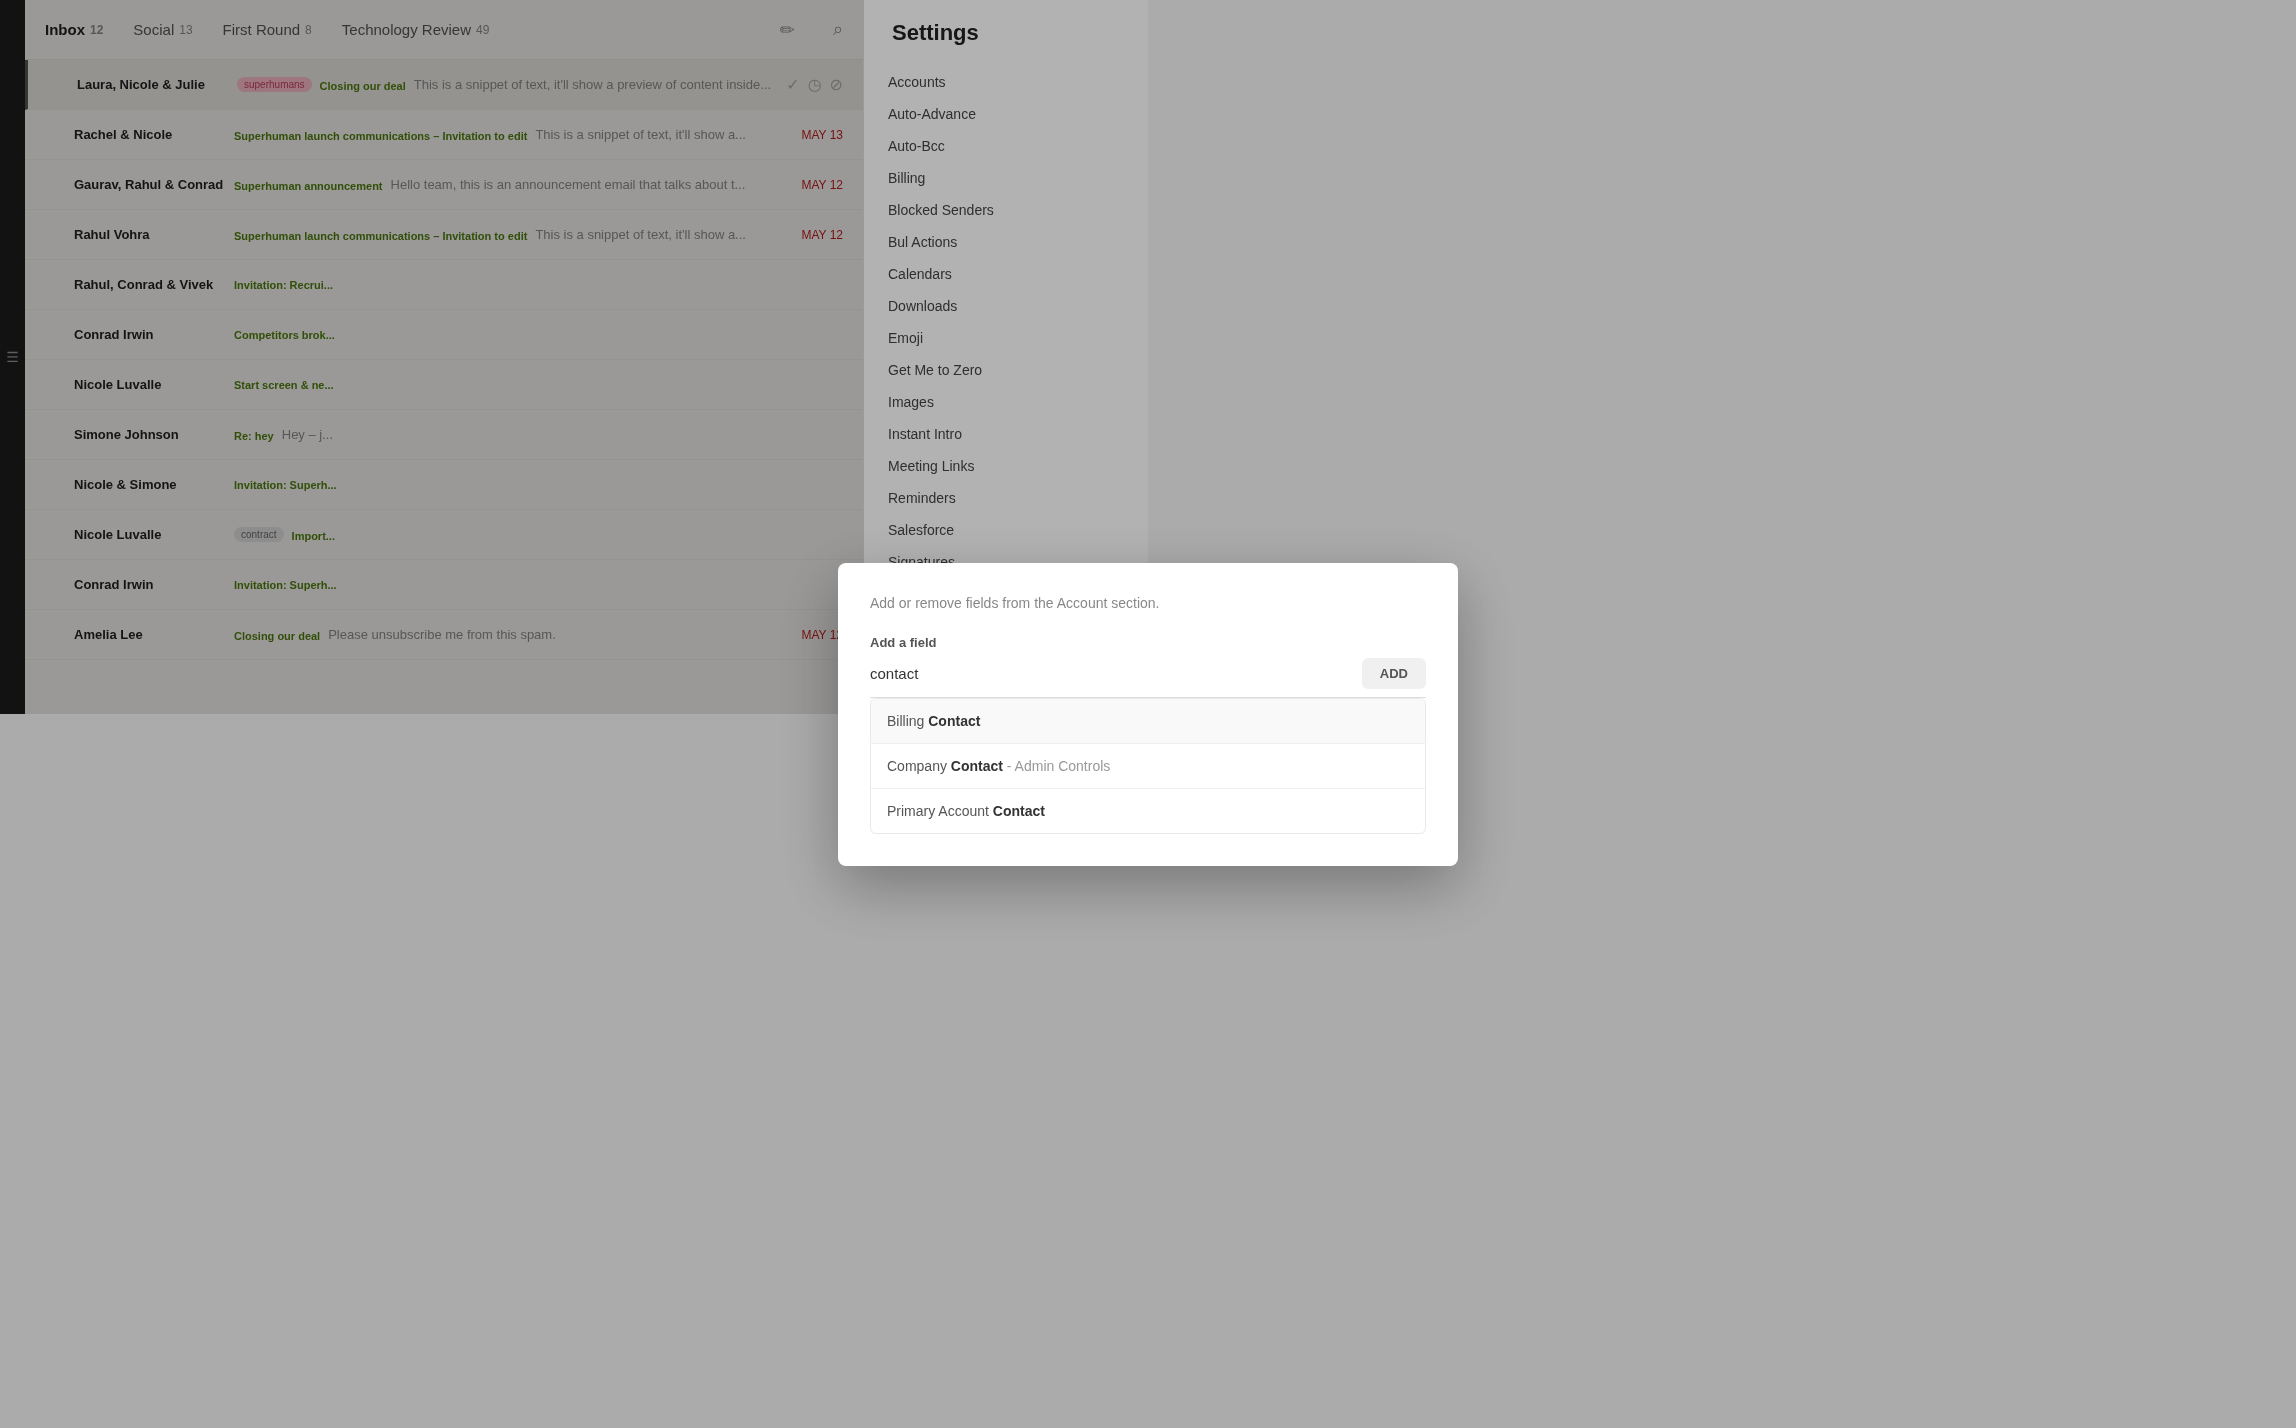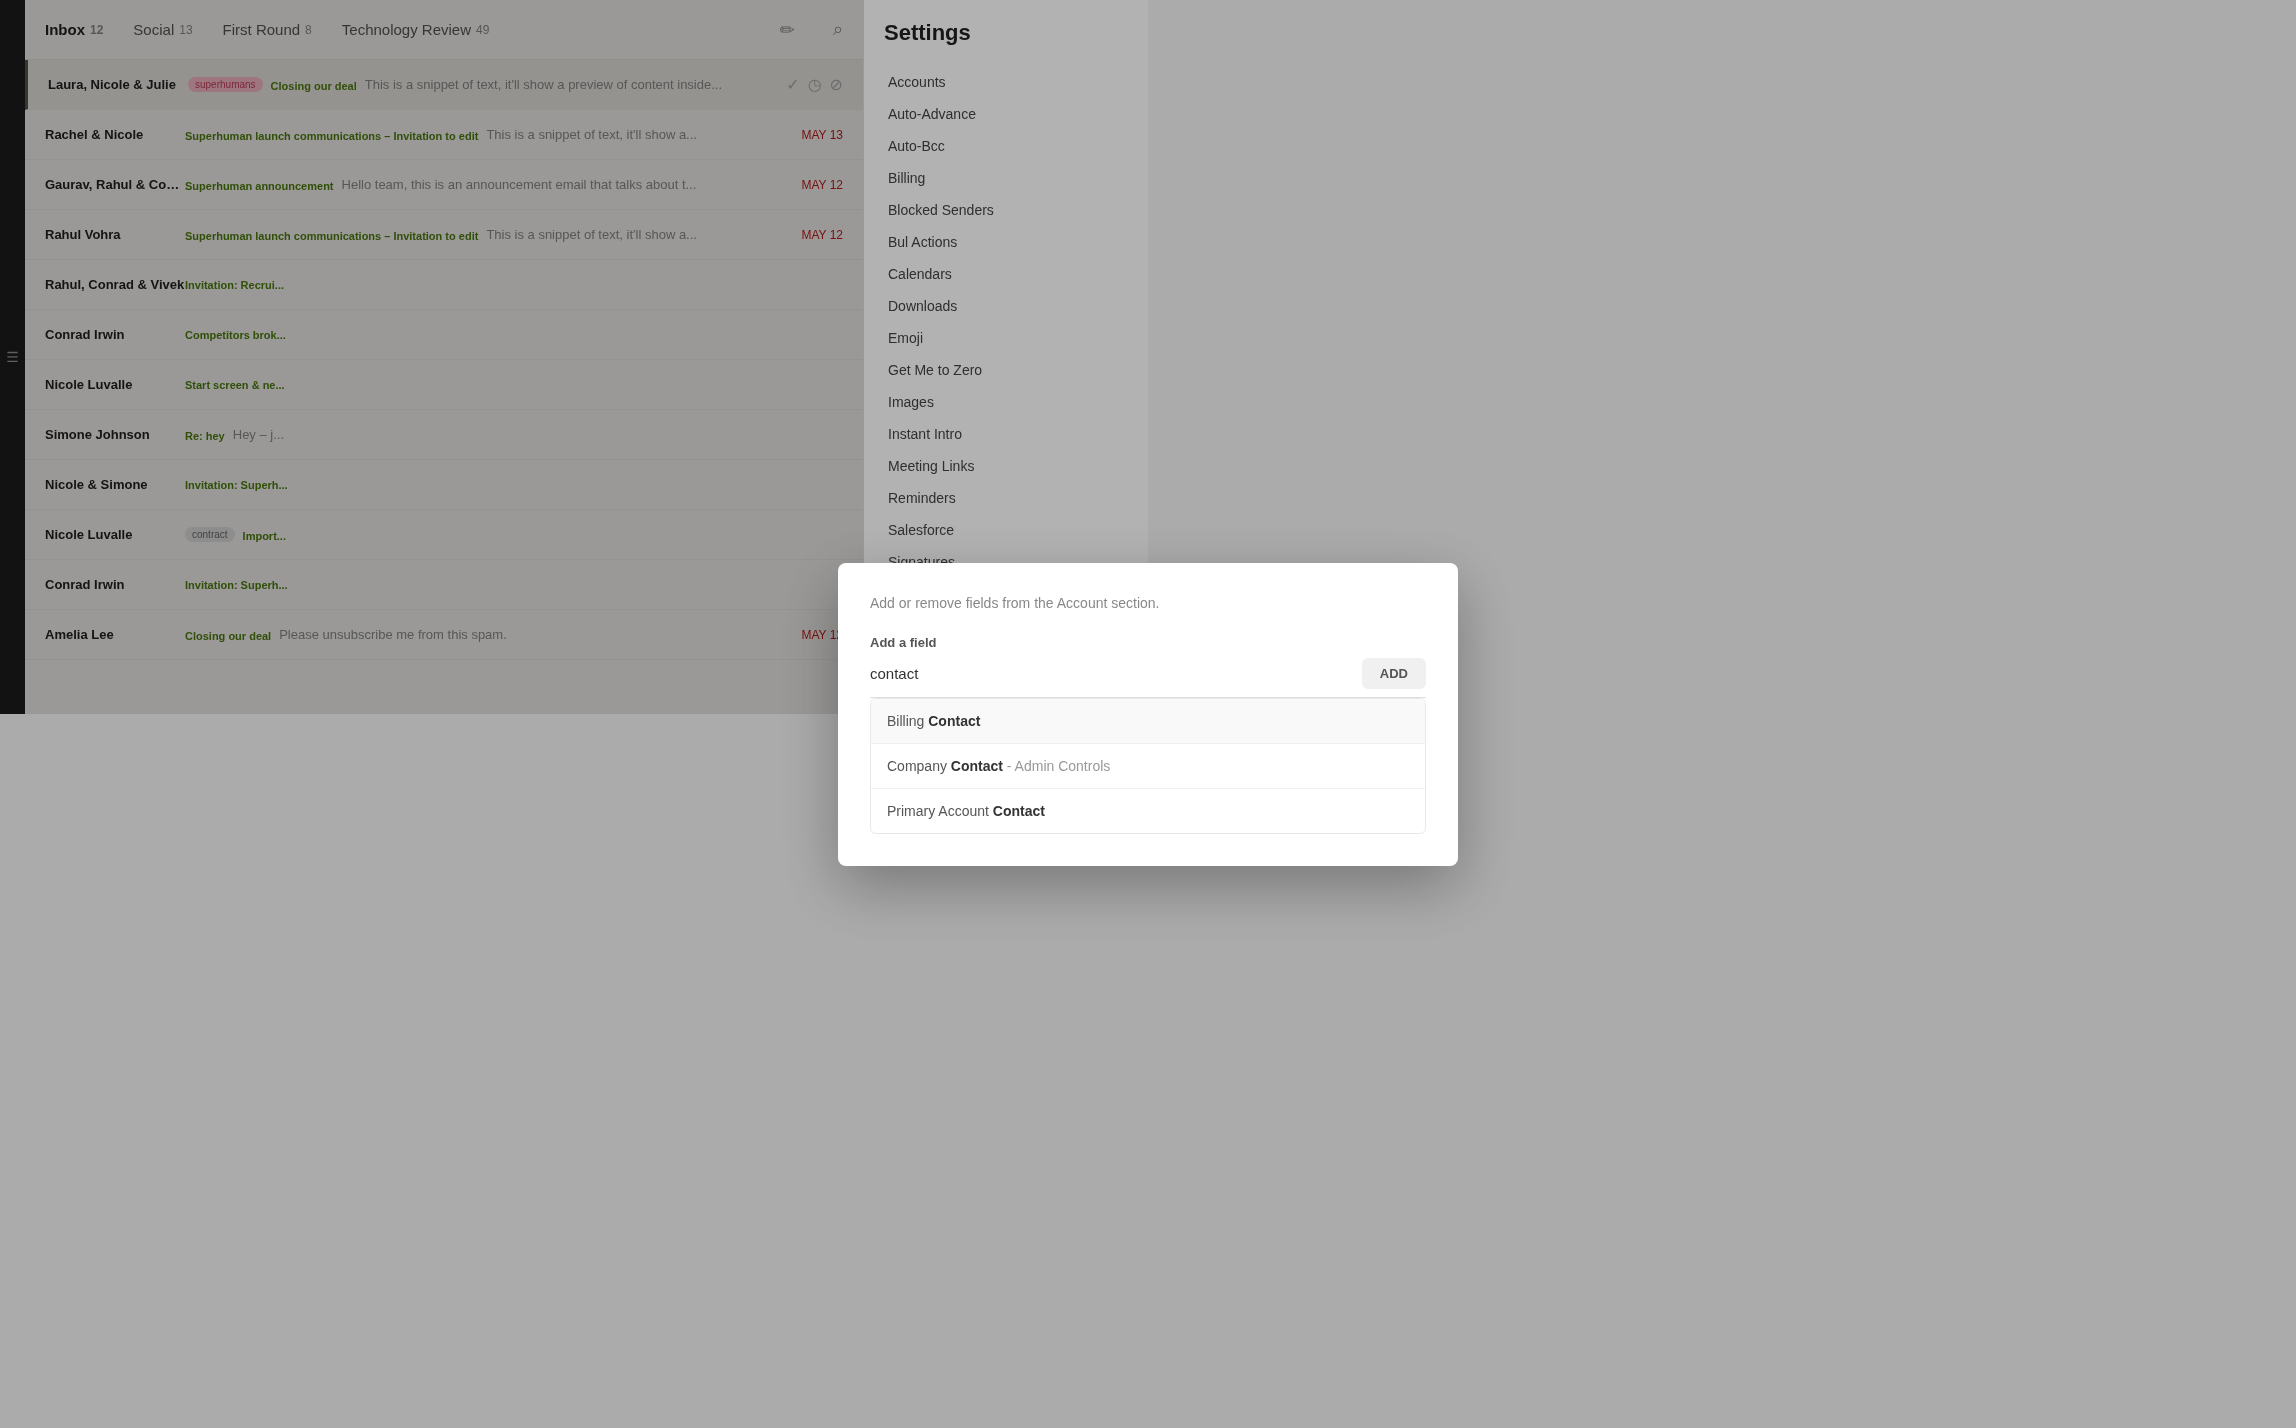--- a/index.html
+++ b/index.html
@@ -17,34 +17,34 @@
     .nav-item { font-size: 15px; color: #555; cursor: pointer; display: flex; align-items: center; gap: 5px; }
     .nav-item.active { color: #222; font-weight: 600; }
     .nav-badge { font-size: 12px; color: #888; }
     .nav-spacer { flex: 1; }
     .nav-icon { color: #888; cursor: pointer; font-size: 18px; margin-left: 8px; }
 
     
     .email-list { flex: 1; overflow-y: auto; }
     .email-row { display: flex; align-items: center; padding: 10px 20px; border-bottom: 1px solid #e8e5e0; cursor: pointer; background: #f0eeeb; min-height: 50px; }
     .email-row.active { background: #e8e5e0; border-left: 3px solid #555; }
-    .sender { font-size: 13px; font-weight: 600; color: #222; width: 140px; flex-shrink: 0; white-space: nowrap; overflow: hidden; text-overflow: ellipsis; }
+    .sender { font-size: 13px; font-weight: 600; color: #222; width: 160px; flex-shrink: 0; white-space: nowrap; overflow: hidden; text-overflow: ellipsis; margin-left: 29px; }
     .email-content { flex: 1; display: flex; align-items: flex-end; gap: 8px; overflow: hidden; }
     .badge { font-size: 10px; padding: 2px 7px; border-radius: 10px; flex-shrink: 0; }
     .badge-pink { background: #f5b8c8; color: #c0405a; }
     .badge-gray { background: #ddd; color: #666; }
     .subject { font-size: 11px; color: #4d7c0f; font-weight: 700; white-space: nowrap; flex-shrink: 0; }
     .snippet { font-size: 13px; color: #888; white-space: nowrap; overflow: hidden; text-overflow: ellipsis; }
     .email-date { font-size: 12px; color: #b91c1c; flex-shrink: 0; margin-left: 10px; }
     .email-actions { display: flex; gap: 8px; margin-left: 8px; }
     .email-action-icon { color: #aaa; font-size: 16px; }
 
     
     .settings-panel { width: 285px; background: #fff; border-left: 1px solid #e0ddd8; padding: 20px 0; overflow-y: auto; flex-shrink: 0; }
-    .settings-title { font-size: 22px; font-weight: 600; color: #222; padding: 0 20px 20px; }
+    .settings-title { font-size: 22px; font-weight: 600; color: #222; padding: 0 28px 20px; }
     .settings-item { padding: 8px 24px; font-size: 14px; color: #444; cursor: pointer; display: flex; align-items: center; justify-content: space-between; }
     .settings-item-label { flex: 1; }
     .toggle { width: 36px; height: 20px; border-radius: 10px; position: relative; flex-shrink: 0; }
     .toggle-on { background: #4a9eff; }
     .toggle::after { content: ''; position: absolute; width: 16px; height: 16px; background: white; border-radius: 50%; top: 2px; transition: left 0.2s; }
     .toggle-on::after { left: 18px; }
 
     
     .modal-overlay { position: fixed; top: 0; left: 0; width: 100%; height: 100%; background: rgba(0,0,0,0.3); display: flex; align-items: center; justify-content: center; z-index: 100; }
     .modal { background: #fff; border-radius: 8px; width: 620px; padding: 32px; box-shadow: 0 20px 60px rgba(0,0,0,0.3); position: relative; }

